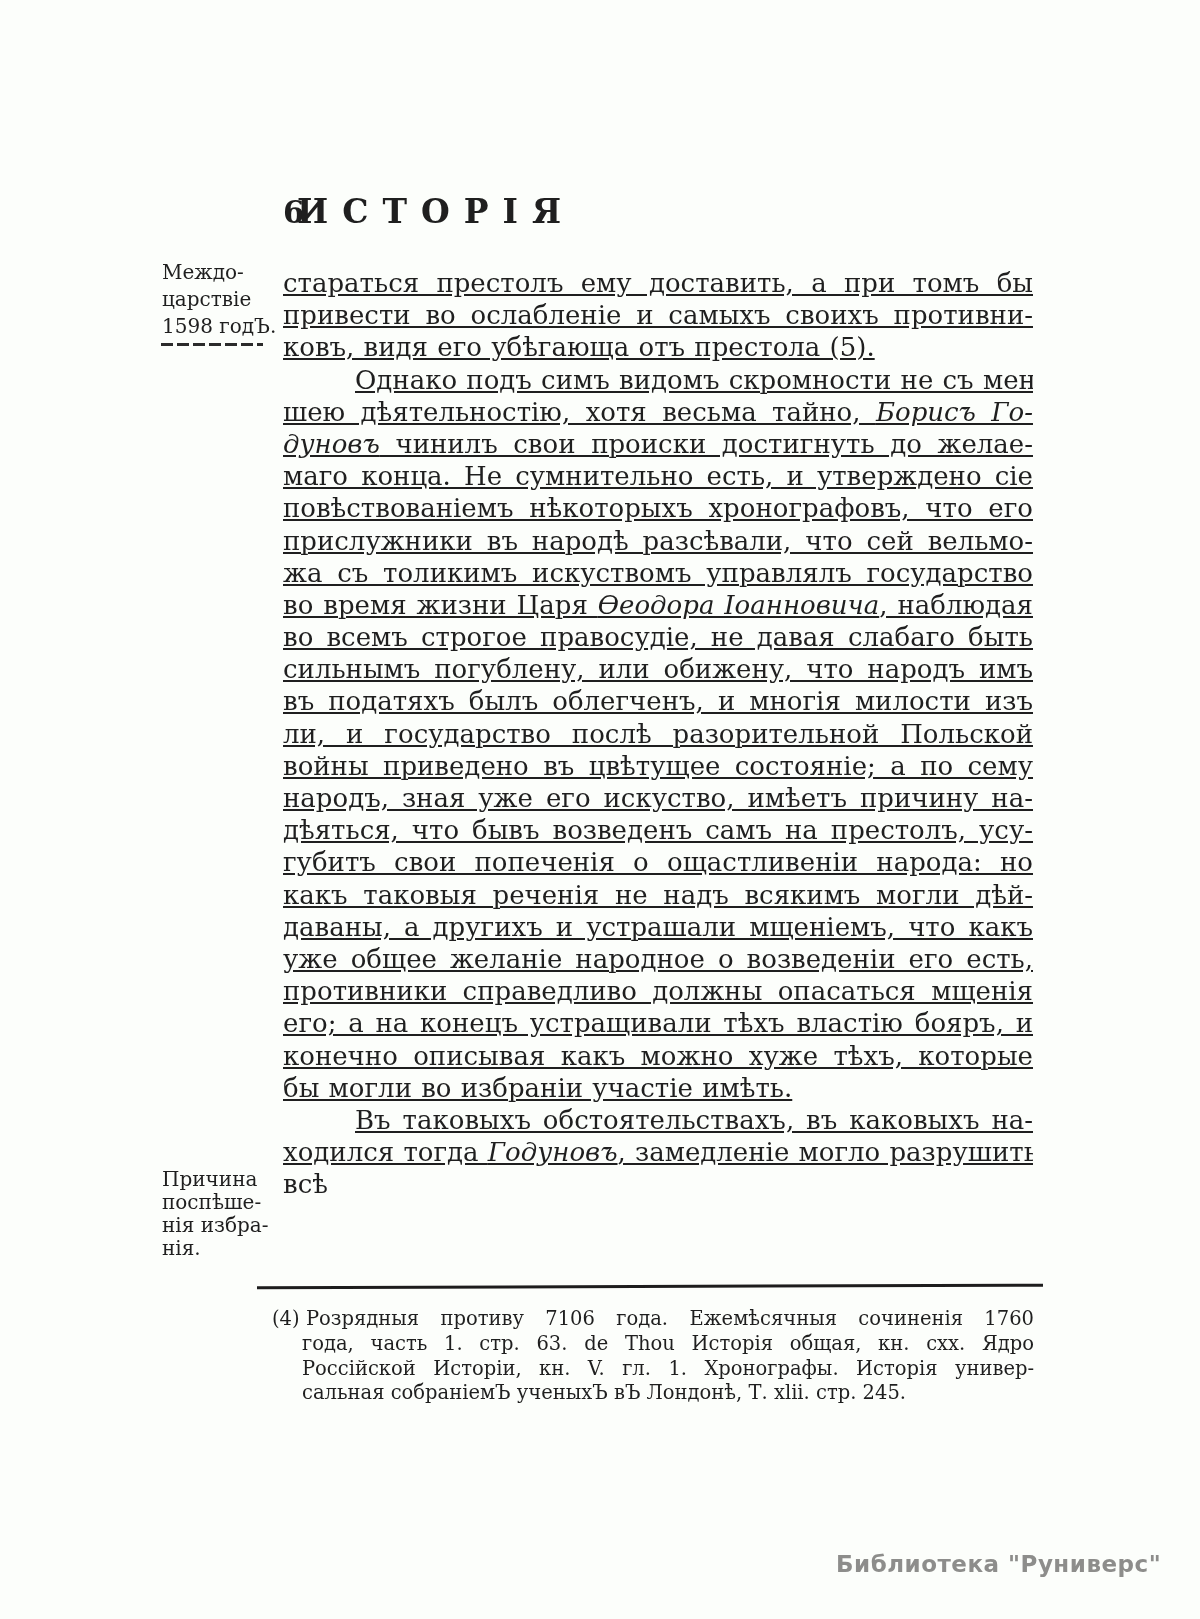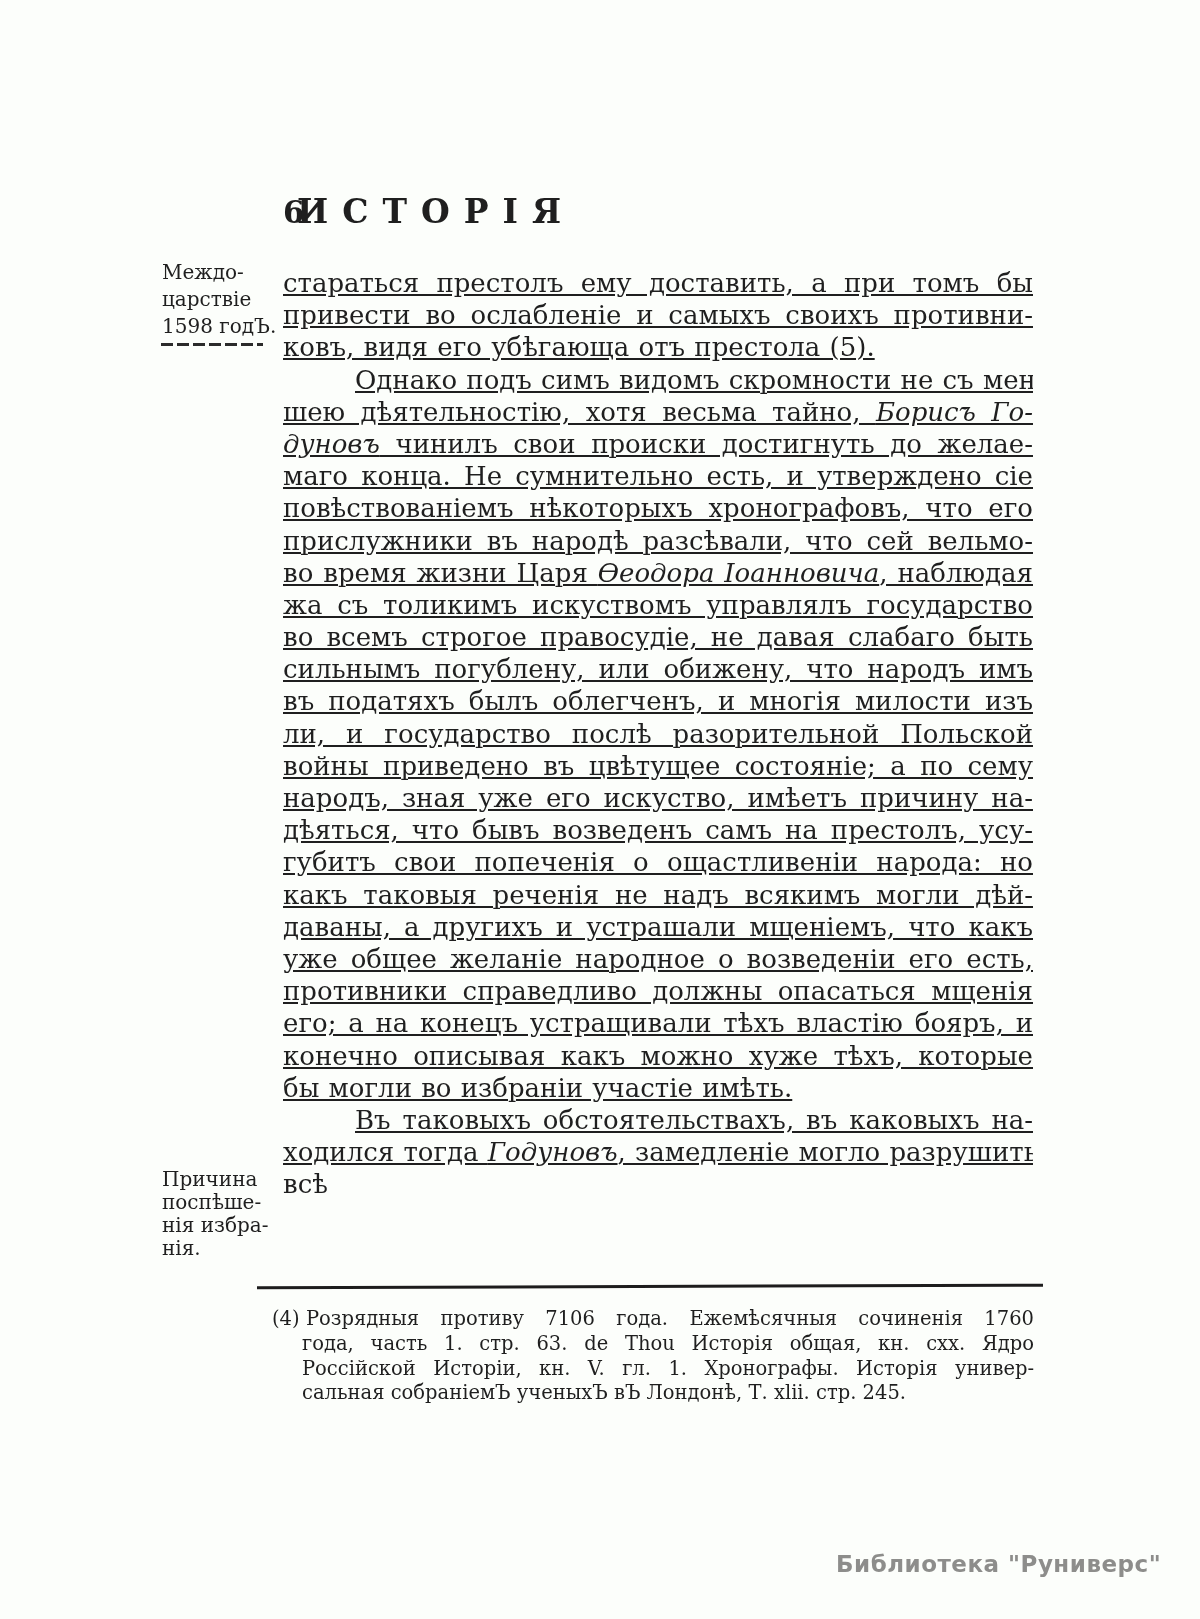--- a/index.html
+++ b/index.html
@@ -90,22 +90,22 @@
     <div id="body-lines">
         <div class="bline"><span>стараться престолъ ему доставить, а при томъ бы</span></div>
         <div class="bline"><span>привести во ослабленіе и самыхъ своихъ противни-</span></div>
         <div class="bline pend"><span>ковъ, видя его убѣгающа отъ престола (5).</span></div>
         <div class="bline indent"><span>Однако подъ симъ видомъ скромности не съ мень-</span></div>
         <div class="bline"><span>шею дѣятельностію, хотя весьма тайно, </span><em>Борисъ Го-</em></div>
         <div class="bline"><em>дуновъ</em><span> чинилъ свои происки достигнуть до желае-</span></div>
         <div class="bline"><span>маго конца. Не сумнительно есть, и утверждено сіе</span></div>
         <div class="bline"><span>повѣствованіемъ нѣкоторыхъ хронографовъ, что его</span></div>
         <div class="bline"><span>прислужники въ народѣ разсѣвали, что сей вельмо-</span></div>
+        <div class="bline"><span>жа съ толикимъ искуствомъ управлялъ государство</span></div>
         <div class="bline"><span>во время жизни Царя </span><em>Ѳеодора Іоанновича</em><span>, наблюдая</span></div>
-        <div class="bline"><span>жа съ толикимъ искуствомъ управлялъ государство</span></div>
         <div class="bline"><span>во всемъ строгое правосудіе, не давая слабаго быть</span></div>
         <div class="bline"><span>сильнымъ погублену, или обижену, что народъ имъ</span></div>
         <div class="bline"><span>въ податяхъ былъ облегченъ, и многія милости изъ</span></div>
         <div class="bline"><span>ли, и государство послѣ разорительной Польской</span></div>
         <div class="bline"><span>войны приведено въ цвѣтущее состояніе; а по сему</span></div>
         <div class="bline"><span>народъ, зная уже его искуство, имѣетъ причину на-</span></div>
         <div class="bline"><span>дѣяться, что бывъ возведенъ самъ на престолъ, усу-</span></div>
         <div class="bline"><span>губитъ свои попеченія о ощастливеніи народа: но</span></div>
         <div class="bline"><span>какъ таковыя реченія не надъ всякимъ могли дѣй-</span></div>
         <div class="bline"><span>даваны, а другихъ и устрашали мщеніемъ, что какъ</span></div>

